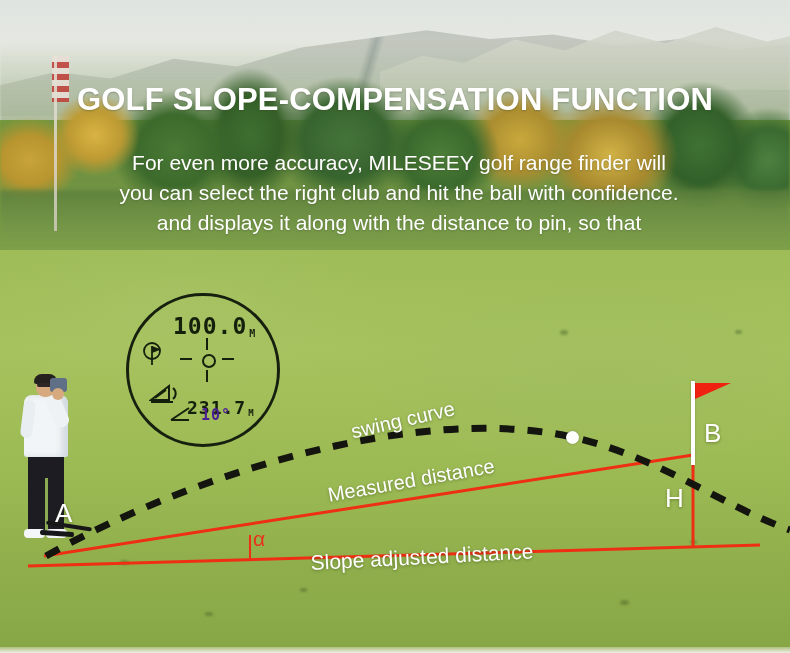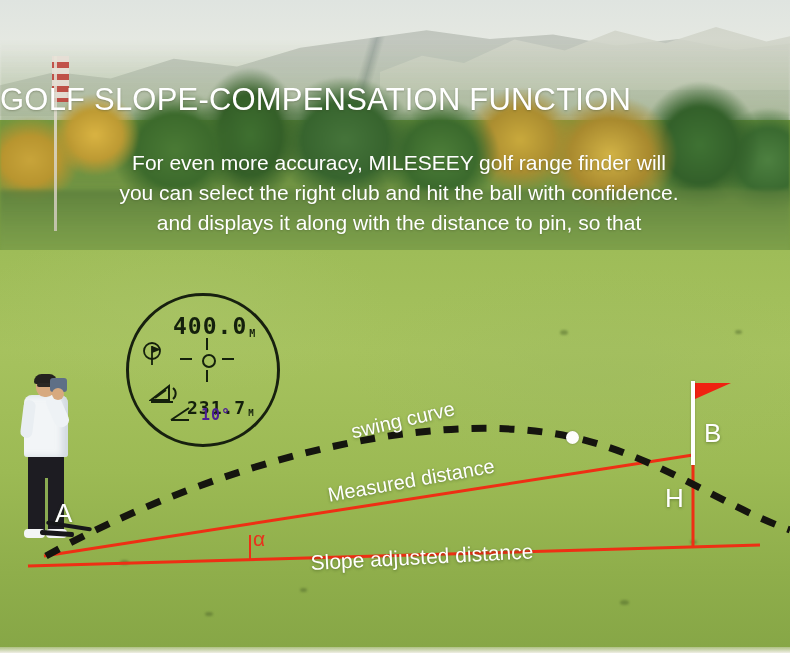--- a/index.html
+++ b/index.html
@@ -80,24 +80,24 @@
   }
   .bg-flag{
     position:absolute;left:52px;top:56px;width:17px;height:46px;
     background:repeating-linear-gradient(to bottom,#e8dfd6 0 6px,#c0443c 6px 12px);
     opacity:.9;filter:blur(.4px);
   }
 
   
   .title{
     position:absolute;left:0;top:82px;width:790px;
-    text-align:left;
+    text-align:center;
     color:#ffffff;
     font-size:31px;
-    font-weight:normal;
+    font-weight:bold;
     letter-spacing:.2px;
     font-family:"Liberation Sans",sans-serif;
     text-shadow:0 1px 2px rgba(60,70,40,.35);
     white-space:nowrap;
   }
   .subtitle{
     position:absolute;left:4px;top:148px;width:790px;
     text-align:center;color:#ffffff;
     font-size:21px;line-height:30px;
     font-family:"Liberation Sans",sans-serif;
@@ -278,21 +278,21 @@
 
     <div class="reticle">
       <div class="ring"></div>
       <div class="t"></div>
       <div class="b"></div>
       <div class="l"></div>
       <div class="r"></div>
     </div>
 
     <div class="lcd-main">
-      <span>400.0</span><span class="unit">M</span>
+      <span>100.0</span><span class="unit">M</span>
     </div>
 
     <svg class="icon-slope" viewBox="0 0 34 22">
       <path d="M2 18 L20 4 L20 18 Z" fill="none" stroke="#14200c" stroke-width="2"></path>
       <line x1="2" y1="20" x2="24" y2="20" stroke="#14200c" stroke-width="2"></line>
       <path d="M24 6 a7 7 0 0 1 0 11" fill="none" stroke="#14200c" stroke-width="2"></path>
       <line x1="6" y1="16" x2="17" y2="8" stroke="#14200c" stroke-width="2"></line>
     </svg>
 
     <div class="lcd-second">

